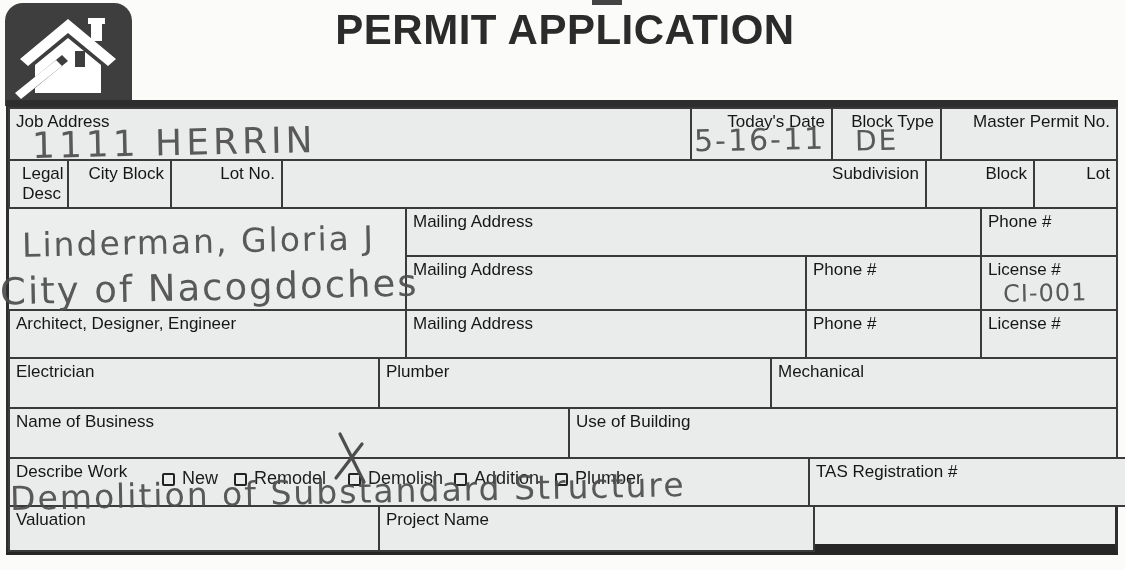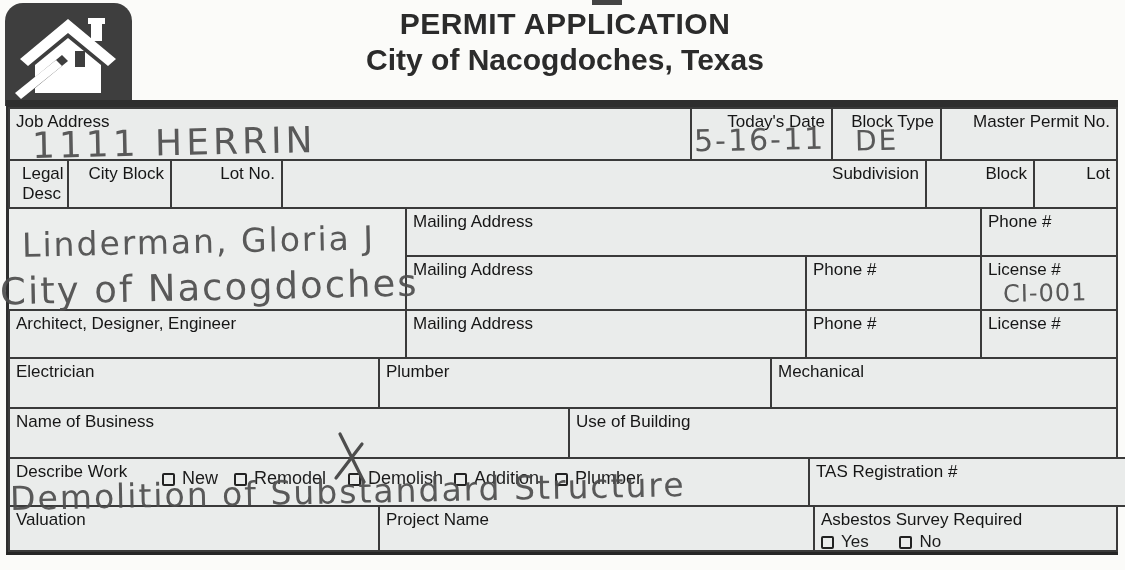--- a/index.html
+++ b/index.html
@@ -2,21 +2,21 @@
 <html><head>
 <meta charset="utf-8">
 <style>
   html,body{margin:0;padding:0;background:#ffffff;}
   .page{position:relative;width:1125px;height:570px;background:#fbfbf9;overflow:hidden;
         font-family:"Liberation Sans",sans-serif;color:#1c1c1c;}
   
   .logo-block{position:absolute;left:5px;top:3px;width:127px;height:103px;background:#3e3e3e;
               border-radius:18px 18px 0 0;}
   .title-wrap{position:absolute;left:130px;top:8px;width:870px;text-align:center;color:#2b2b2b;}
-  .title{font-size:30px;font-weight:bold;letter-spacing:.5px;line-height:1.05;}
+  .title{font-size:42px;font-weight:bold;letter-spacing:.5px;line-height:1.05;}
   .subtitle{font-size:30px;font-weight:bold;margin-top:3px;}
   .artifact-top{position:absolute;left:592px;top:0;width:30px;height:5px;background:#444;}
   
   .frame{position:absolute;left:6px;top:100px;width:1112px;height:455px;box-sizing:border-box;
          border:3px solid #2e2e2e;border-top:7px solid #2e2e2e;border-bottom:11px solid #262626;
          background:#eceeed;}
   
   .cell{position:absolute;box-sizing:border-box;border:2px solid #3a3a3a;background:#eaeceb;
         padding:3px 6px;font-size:17px;line-height:1.15;}
   .cell.center{text-align:right;padding-left:12px;}
@@ -43,21 +43,20 @@
       <rect x="86" y="20" width="11" height="18" fill="#ffffff"></rect>
       <rect x="83" y="15" width="17" height="6" fill="#ffffff"></rect>
       <path d="M30 90 L30 62 L63 35 L96 62 L96 90 Z" fill="#ffffff"></path>
       <rect x="70" y="48" width="10" height="16" fill="#3e3e3e"></rect>
       <path d="M18 84 L57 52 L63 58 L24 90 Z" fill="#3e3e3e"></path>
       <path d="M10 90 L51 57 L57 63 L16 96 Z" fill="#ffffff"></path>
     </svg>
   </div>
   <div class="title-wrap">
     <div class="title">PERMIT APPLICATION</div>
-    <div class="subtitle">City of Nacogdoches, Texas</div>
   </div>
   <div class="artifact-top"></div>
 
   <div class="frame"></div>
 
   <div class="cell" style="left:8px;top:107px;width:684px;height:54px">
     <span class="lbl">Job Address</span>
   </div>
   <div class="cell center" style="left:690px;top:107px;width:143px;height:54px">
     <span class="lbl">Today's Date</span>
@@ -158,31 +157,20 @@
   <div class="cell" style="left:808px;top:457px;width:362px;height:50px">
     <span class="lbl">TAS Registration #</span>
   </div>
 
   <div class="cell" style="left:8px;top:505px;width:372px;height:47px">
     <span class="lbl">Valuation</span>
   </div>
   <div class="cell" style="left:378px;top:505px;width:437px;height:47px">
     <span class="lbl">Project Name</span>
   </div>
-  <div class="cell" style="left:813px;top:505px;width:305px;height:47px">
-    <span class="lbl">Asbestos Survey Required</span>
-    <div class="yn">
-      <span class="opt-inline">
-        <span class="cb"></span><span>Yes</span>
-      </span>
-      <span class="opt-inline">
-        <span class="cb"></span><span>No</span>
-      </span>
-    </div>
-  </div>
 
   <div class="hw" style="left:32px;top:122px;font-size:36px;letter-spacing:4px">1111 HERRIN</div>
   <div class="hw" style="left:694px;top:122px;font-size:30px">5-16-11</div>
   <div class="hw" style="left:855px;top:124px;font-size:28px">DE</div>
   <div class="hw" style="left:22px;top:222px;font-size:33px">Linderman, Gloria J</div>
   <div class="hw" style="left:0px;top:266px;font-size:37px">City of Nacogdoches</div>
   <div class="hw" style="left:1003px;top:279px;font-size:24px;letter-spacing:1px">CI-001</div>
   <div class="hw" style="left:10px;top:472px;font-size:33px">Demolition of Substandard Structure</div>
 
   <svg class="xmark" width="42" height="60" viewBox="0 0 42 60">

